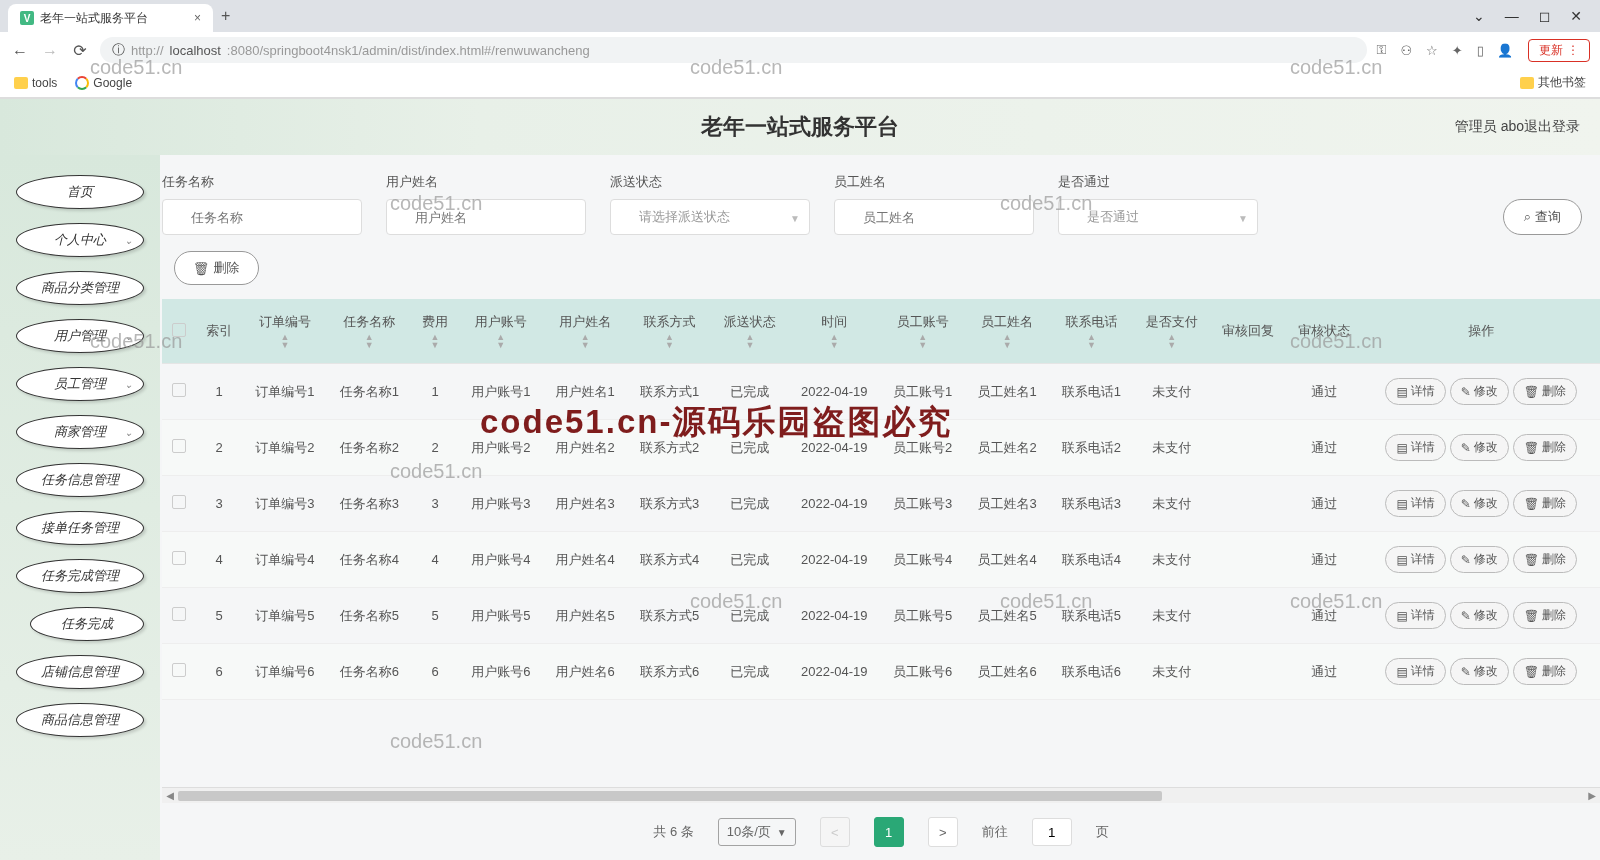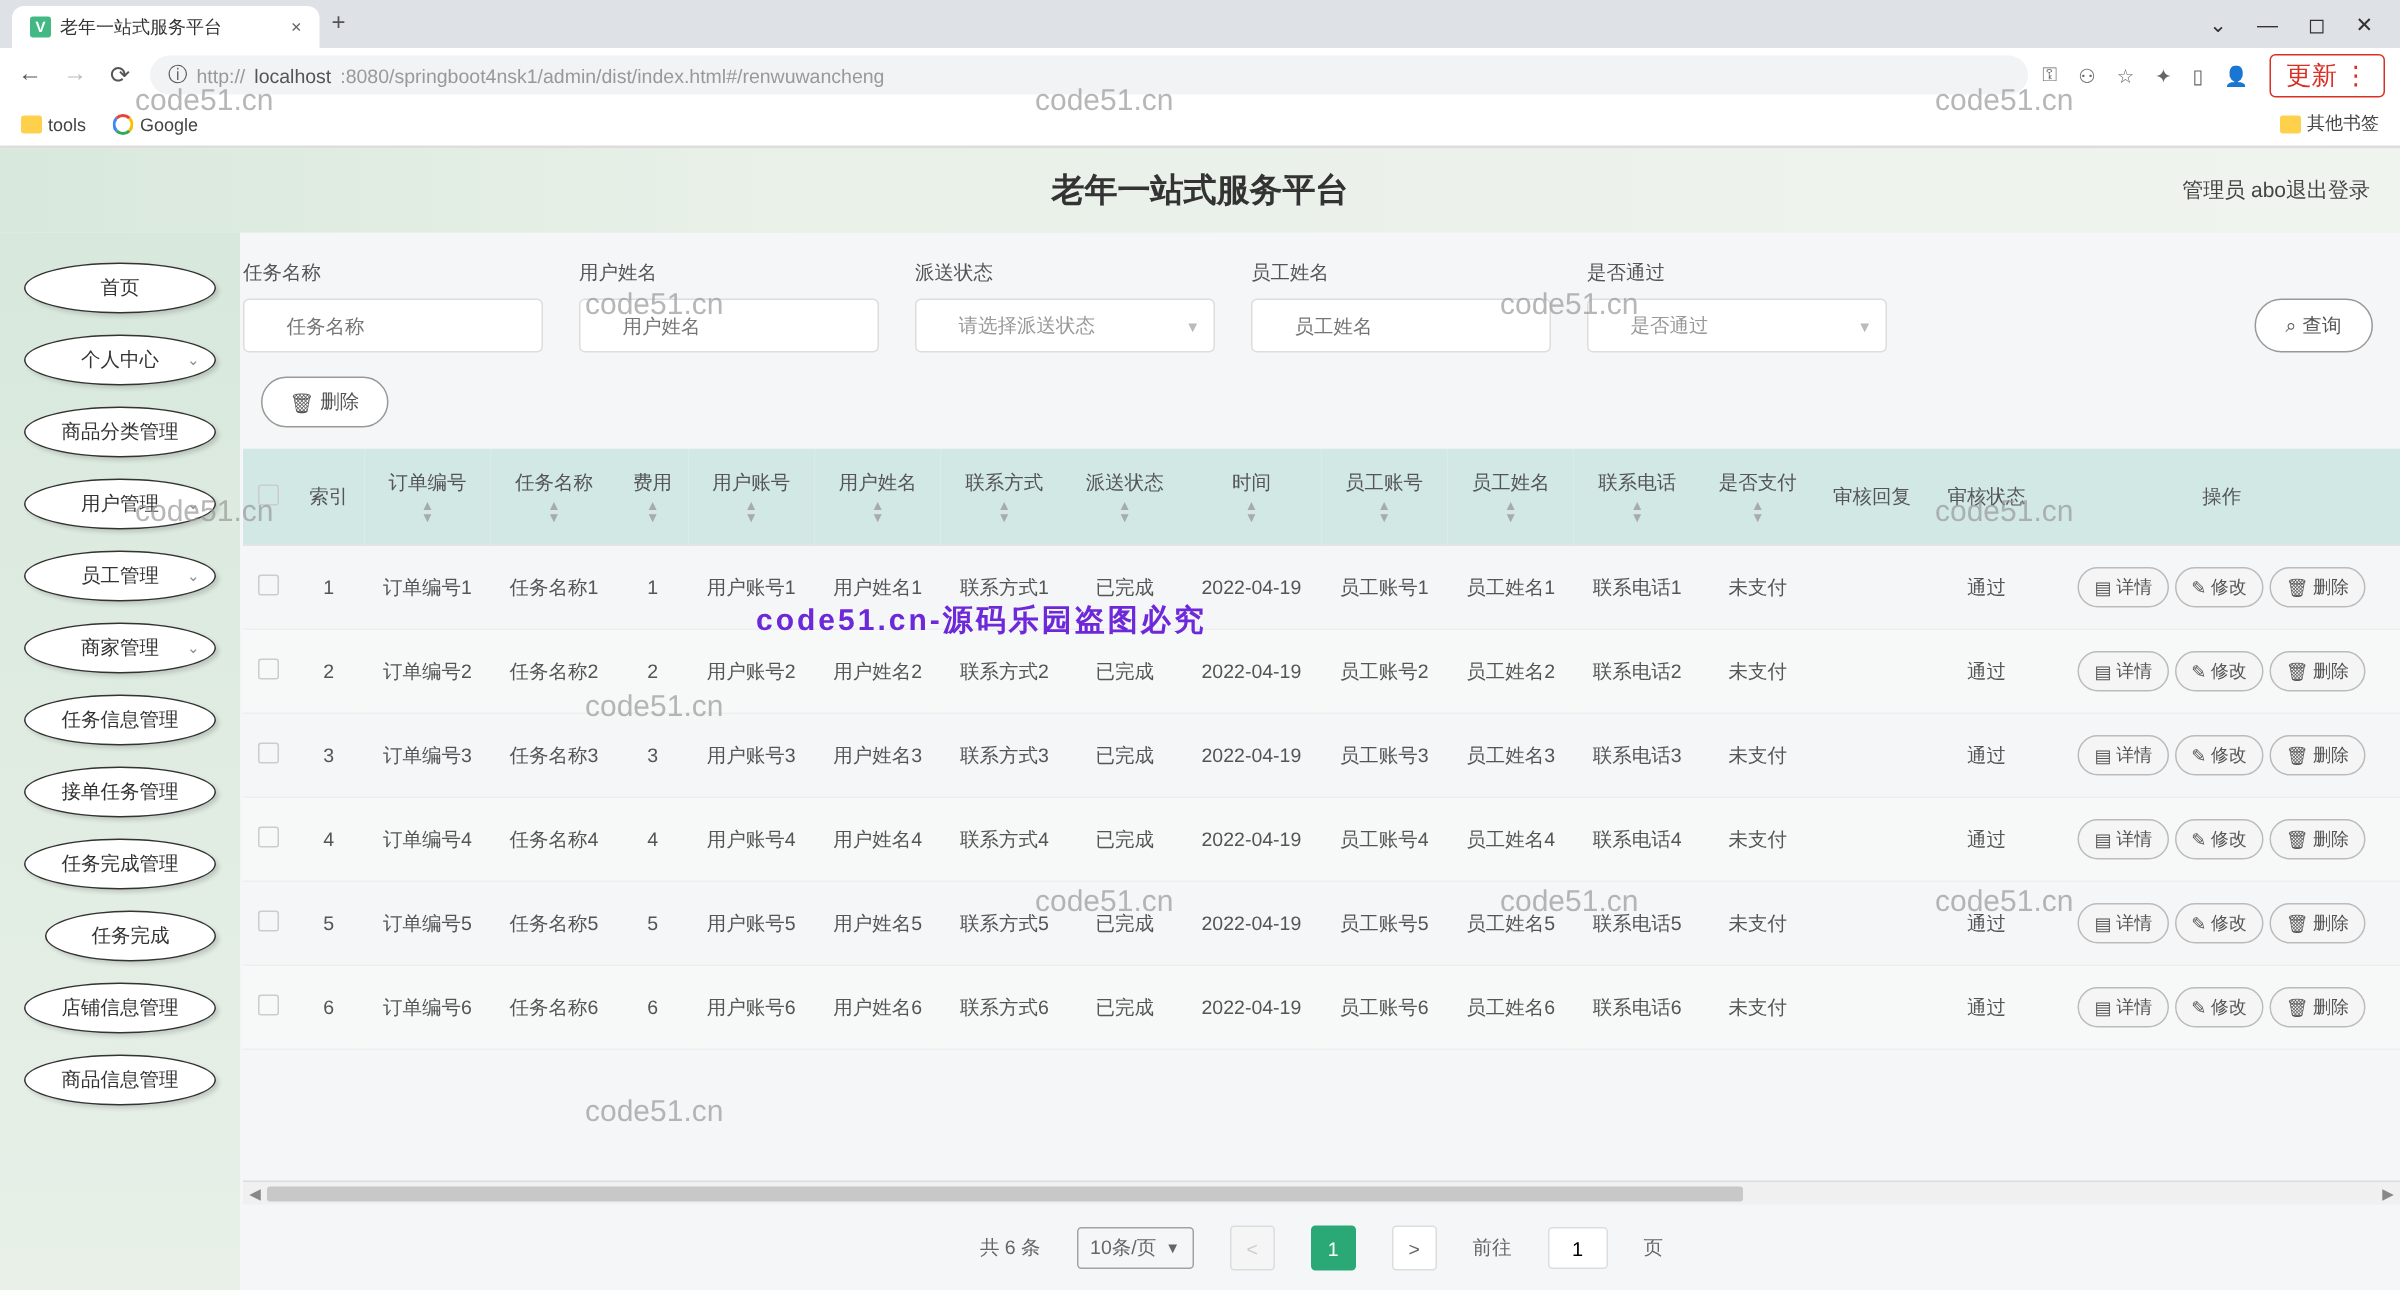--- a/index.html
+++ b/index.html
@@ -11,34 +11,34 @@
 .tab .favicon { width: 14px; height: 14px; background: #42b983; border-radius: 2px; display: flex; align-items: center; justify-content: center; color: #fff; font-size: 10px; font-weight: bold; }
 .tab .close { margin-left: 40px; color: #666; cursor: pointer; }
 .new-tab { margin-left: 8px; color: #555; font-size: 16px; cursor: pointer; }
 .win-controls { margin-left: auto; display: flex; gap: 20px; color: #333; font-size: 14px; padding-right: 10px; }
 
 .addr-bar { display: flex; align-items: center; height: 36px; padding: 0 10px; gap: 10px; background: #fff; }
 .nav-icon { color: #555; font-size: 16px; cursor: pointer; width: 20px; text-align: center; }
 .url-box { flex: 1; display: flex; align-items: center; background: #f1f3f4; border-radius: 16px; padding: 4px 12px; font-size: 13px; color: #555; gap: 6px; }
 .url-box .dim { color: #999; }
 .addr-right { display: flex; align-items: center; gap: 14px; color: #666; }
-.update-btn { border: 1px solid #d93025; color: #d93025; padding: 2px 10px; border-radius: 4px; font-size: 17px; display: flex; align-items: center; gap: 4px; }
+.update-btn { border: 1px solid #d93025; color: #d93025; padding: 2px 10px; border-radius: 4px; font-size: 12px; display: flex; align-items: center; gap: 4px; }
 
 .bookmarks { display: flex; align-items: center; height: 30px; padding: 0 14px; gap: 18px; background: #fff; font-size: 12px; color: #444; border-bottom: 1px solid #ddd; }
 .bm-item { display: flex; align-items: center; gap: 4px; cursor: pointer; }
 .bm-folder { width: 14px; height: 12px; background: #ffd04c; border-radius: 2px; }
 .bm-google { width: 14px; height: 14px; border: 2px solid #4285f4; border-radius: 50%; border-top-color: #ea4335; border-right-color: #fbbc05; border-bottom-color: #34a853; }
 .bm-right { margin-left: auto; }
 
 .app-header { height: 56px; background: linear-gradient(90deg, #d8e8dc 0%, #e8f0e8 30%, #f0f4ee 100%); display: flex; align-items: center; padding: 0 20px; position: relative; }
 .app-title { position: absolute; left: 50%; transform: translateX(-50%); font-size: 22px; font-weight: bold; color: #333; }
 .app-right { margin-left: auto; display: flex; font-size: 14px; color: #444; }
 
 .layout { display: flex; height: calc(860px - 32px - 36px - 30px - 56px); }
-.sidebar { width: 160px; background: linear-gradient(180deg, #d8e8dc 0%, #e8f0e8 100%); padding: 20px 16px; display: flex; flex-direction: column; gap: 14px; }
+.sidebar { width: 160px; background: linear-gradient(180deg, #d8e8dc 0%, #e8f0e8 100%); padding: 20px 16px; display: flex; flex-direction: column; gap: 14px; font-style: italic; }
 .nav-item { background: #fff; border: 1px solid #333; border-radius: 50%/50%; height: 34px; display: flex; align-items: center; justify-content: center; font-size: 13px; color: #333; cursor: pointer; position: relative; box-shadow: 2px 2px 3px rgba(0,0,0,0.15); }
 .nav-item .arrow { position: absolute; right: 10px; font-size: 10px; color: #888; }
 .nav-item.indent { margin-left: 14px; width: calc(100% - 14px); }
 
 .main { flex: 1; background: #f5f6f7; padding: 18px 0 0 2px; overflow: hidden; display: flex; flex-direction: column; }
 .filters { display: flex; gap: 24px; align-items: flex-end; flex-wrap: wrap; margin-bottom: 16px; padding-right: 18px; }
 .filter { display: flex; flex-direction: column; gap: 8px; }
 .filter label { font-size: 13px; color: #555; }
 .filter input, .filter .select { height: 36px; border: 1px solid #ddd; border-radius: 4px; padding: 0 28px 0 28px; font-size: 13px; color: #999; background: #fff; width: 200px; position: relative; display: flex; align-items: center; }
 .filter .wrap { position: relative; }
@@ -63,21 +63,21 @@
 .hscroll .thumb { position: absolute; left: 0; width: 70%; height: 10px; background: #c8c8c8; border-radius: 2px; }
 
 .pagination { display: flex; align-items: center; justify-content: center; gap: 24px; padding: 14px 0; font-size: 13px; color: #666; }
 .pagination .sel { border: 1px solid #a3a3a3; padding: 4px 8px; border-radius: 3px; display: flex; align-items: center; gap: 6px; }
 .pagination .pg { width: 30px; height: 30px; display: flex; align-items: center; justify-content: center; border: 1px solid #ddd; border-radius: 3px; background: #fff; cursor: pointer; }
 .pagination .pg.active { background: #2aa876; color: #fff; border-color: #2aa876; }
 .pagination .pg.disabled { background: #f5f5f5; color: #ccc; }
 .pagination input { width: 40px; height: 28px; border: 1px solid #ddd; text-align: center; border-radius: 3px; }
 
 .wm { position: absolute; color: #999; font-size: 20px; opacity: 0.7; pointer-events: none; font-family: Arial; }
-.overlay { position: absolute; left: 504px; top: 400px; font-size: 20px; color: #6d28d9; font-weight: bold; pointer-events: none; letter-spacing: 2px; font-family: "SimHei", sans-serif; }
+.overlay { position: absolute; left: 480px; top: 400px; font-size: 33px; color: #7f1d1d; font-weight: bold; pointer-events: none; letter-spacing: 2px; font-family: "SimHei", sans-serif; }
 </style>
 </head>
 <body>
 
 <div class="browser-chrome">
   <div class="tab-bar">
     <div class="tab">
       <span class="favicon">V</span>
       <span>老年一站式服务平台</span>
       <span class="close">×</span>

